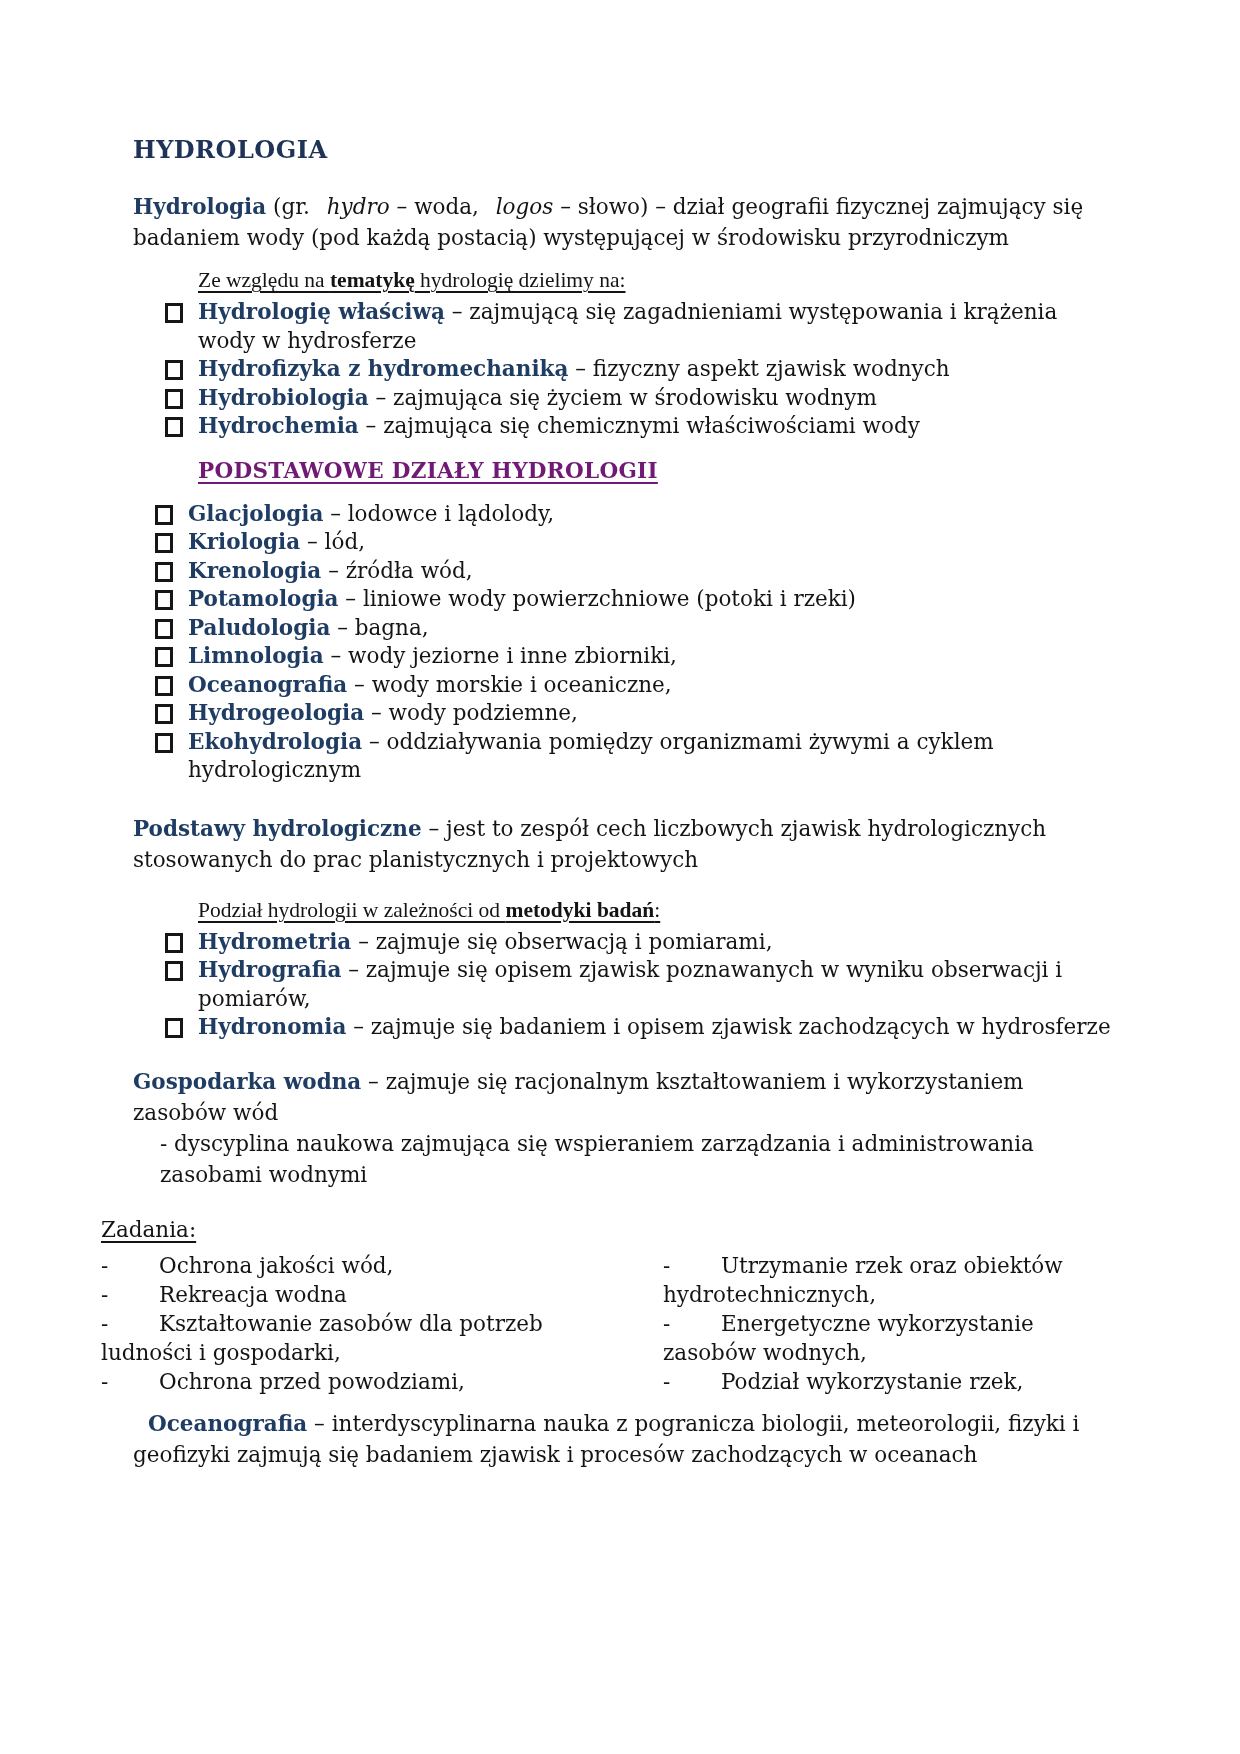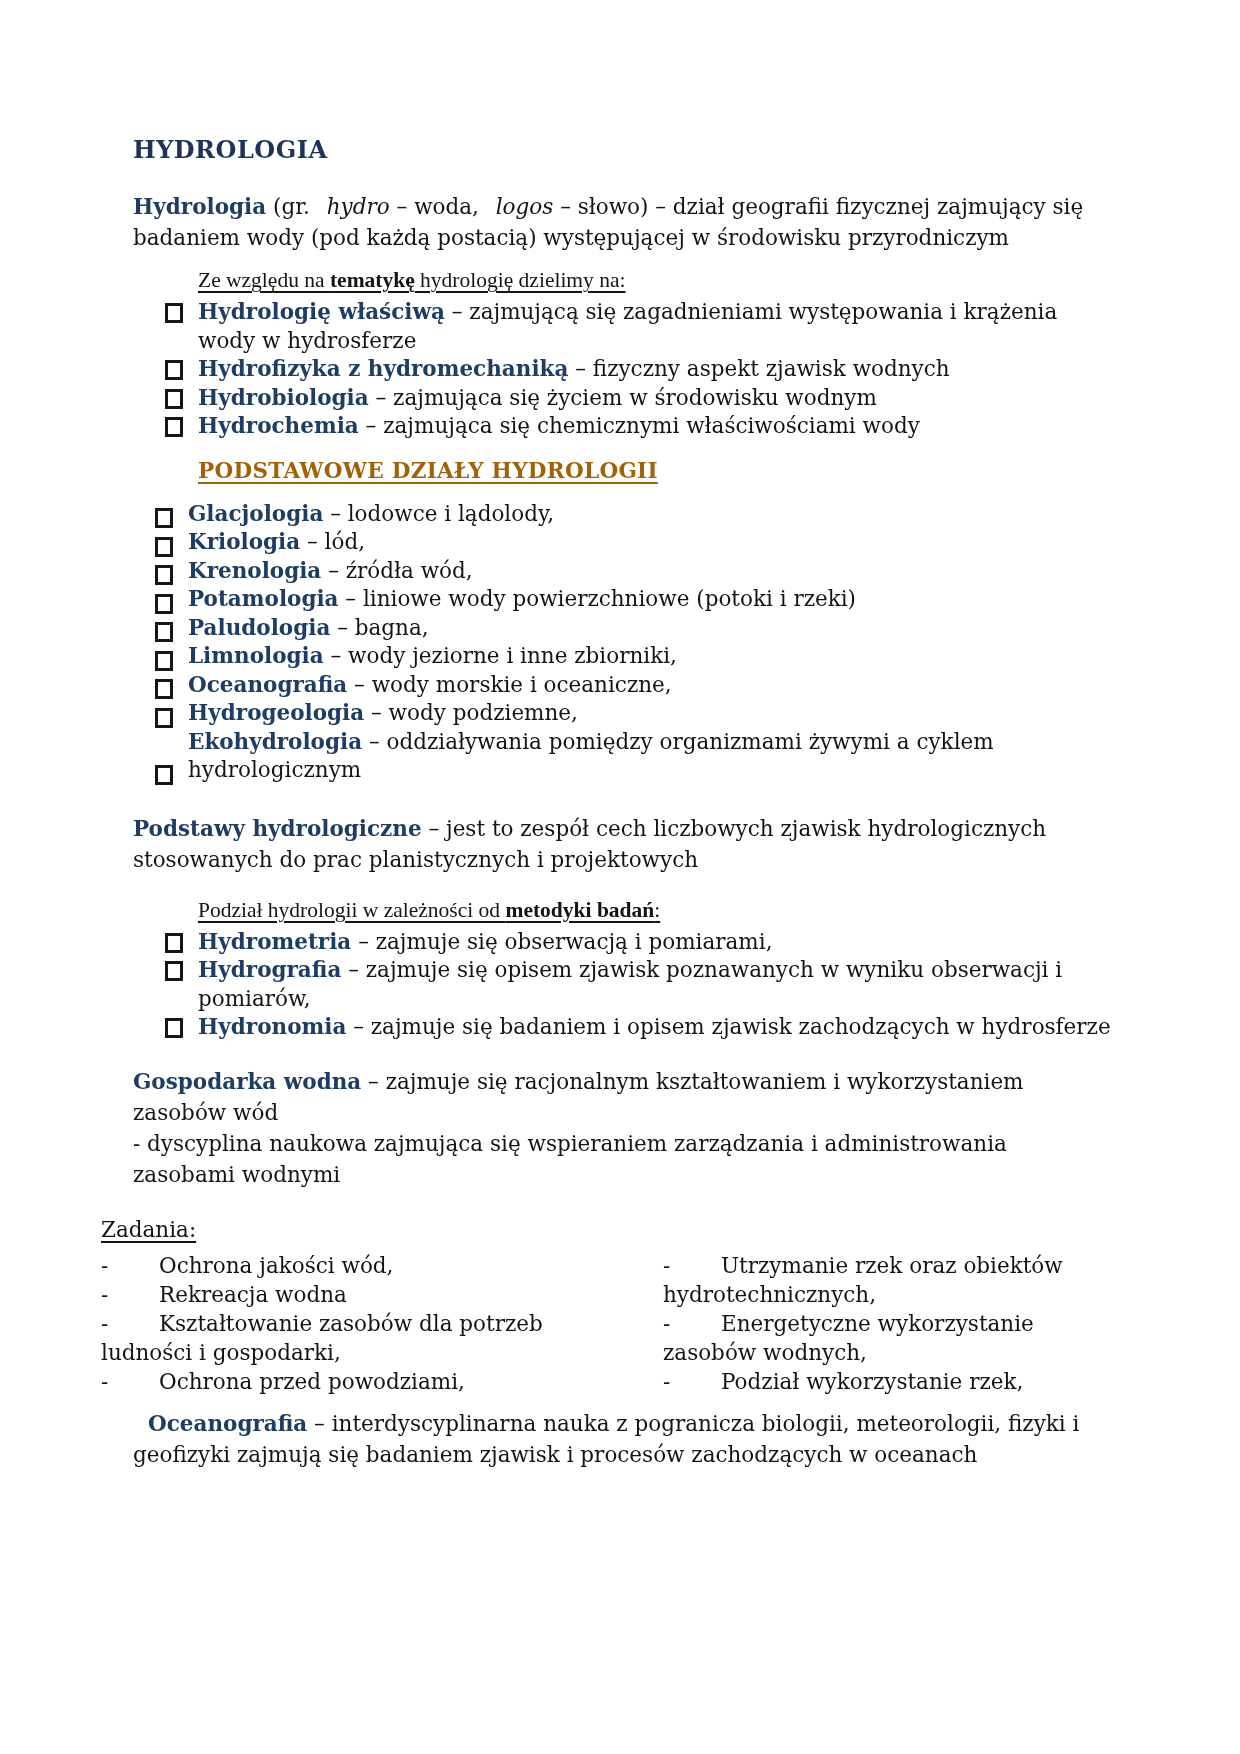--- a/index.html
+++ b/index.html
@@ -34,42 +34,42 @@
     text-underline-offset:4px;
   }
   .subheading{
     margin:12px 0 2px 65px;
     line-height:31px;
     font-family:Liberation Serif, serif;
   }
   .section-heading{
     margin:14px 0 14px 65px;
     font-weight:bold;
-    color:#a16207;
+    color:#701a75;
     line-height:31px;
     letter-spacing:0.3px;
   }
   .checklist{margin:2px 0 0 0;padding:0;}
   .citem{
     display:flex;
     margin-left:32px;
     line-height:28.5px;
     align-items:flex-start;
   }
-  .checklist.tight .citem{margin-left:22px;align-items:flex-end;}
+  .checklist.tight .citem{margin-left:22px;}
   .citem .box{
     flex:0 0 auto;
     width:12px;height:14px;
     border:3px solid #161616;
     margin:5px 15px 0 0;
   }
   .citem .content{flex:1 1 auto;}
   .mt-block{margin-top:24px;}
   .mt-block2{margin-top:28px;}
-  .note-line{margin-top:0;}
+  .note-line{margin-top:0;margin-left:27px;}
   .tasks{margin:24px 0 0 -32px;}
   .tasks-heading{line-height:31px;margin-bottom:6px;}
   .task-cols{display:flex;align-items:center;}
   .task-col-left{width:482px;margin-right:80px;flex:0 0 auto;}
   .task-col-right{width:470px;flex:0 0 auto;}
   .task-item{line-height:29px;}
   .dash{
     display:inline-block;
     width:58px;
   }

